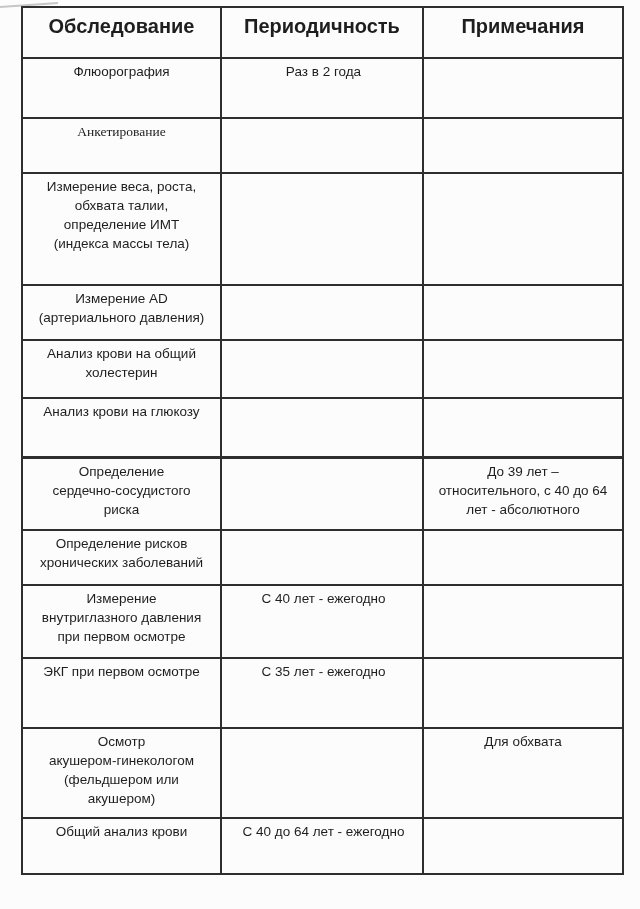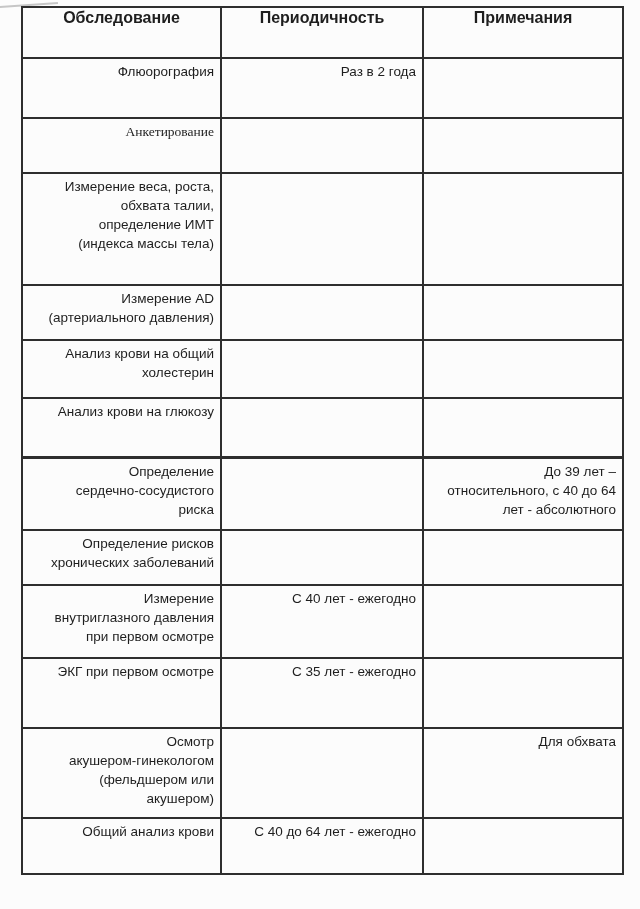--- a/index.html
+++ b/index.html
@@ -39,29 +39,29 @@
   .exam-table col.c3 { width: 200px; }
   .exam-table td, .exam-table th {
     border: 2px solid #2e2e2e;
     vertical-align: top;
     padding: 3px 6px 3px 6px;
     font-size: 13.5px;
     line-height: 19px;
     color: #1e1e1e;
     white-space: pre-line;
     overflow: hidden;
-    text-align: right;
+    text-align: center;
     font-weight: normal;
   }
   .exam-table td:nth-child(2) { padding-left: 9px; }
   .exam-table th {
     text-align: center;
     font-weight: bold;
-    font-size: 16px;
-    padding-top: 0;
+    font-size: 20px;
+    padding-top: 9px;
   }
   
   .exam-table tbody tr:nth-child(1)  { height: 51px; }
   .exam-table tbody tr:nth-child(2)  { height: 60px; }
   .exam-table tbody tr:nth-child(3)  { height: 55px; font-family: Liberation Serif, serif; }
   .exam-table tbody tr:nth-child(4)  { height: 112px; }
   .exam-table tbody tr:nth-child(5)  { height: 55px; }
   .exam-table tbody tr:nth-child(6)  { height: 58px; }
   .exam-table tbody tr:nth-child(7)  { height: 59px; }
   .exam-table tbody tr:nth-child(8)  { height: 73px; }

